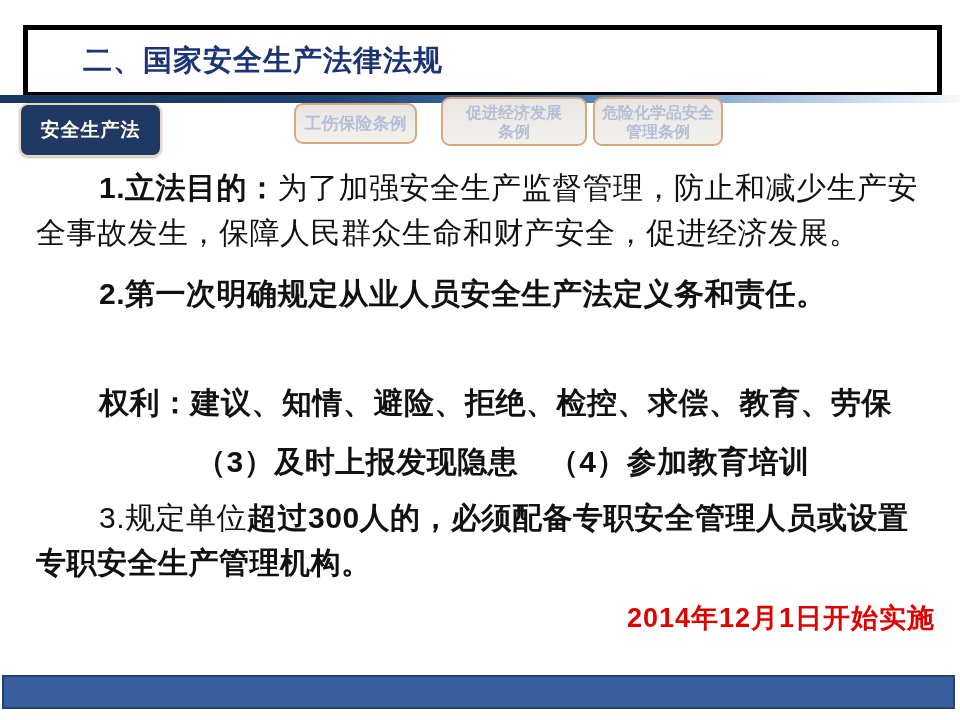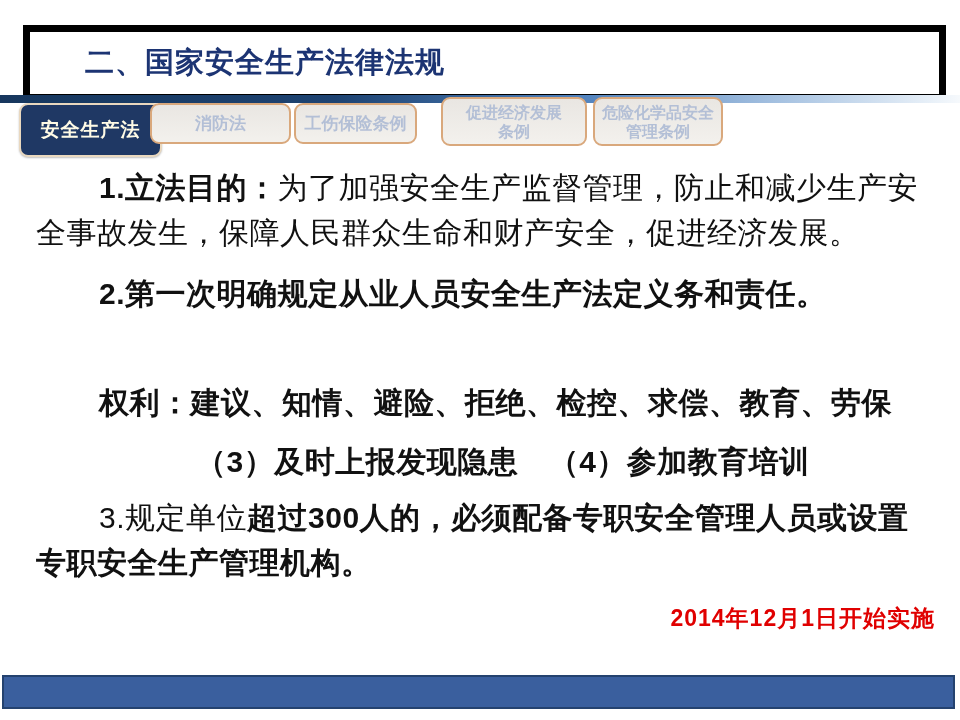--- a/index.html
+++ b/index.html
@@ -3,21 +3,21 @@
 <meta charset="utf-8">
 <style>
   html,body{margin:0;padding:0;background:#ffffff;}
   .slide{
     position:relative;width:960px;height:720px;background:#ffffff;overflow:hidden;
     font-family:"Liberation Sans","DejaVu Sans",sans-serif;
   }
   
   .title-box{
     position:absolute;left:23px;top:25px;width:909px;height:62px;
-    background:#ffffff;border:7px solid #000000;
+    background:#ffffff;border:5px solid #000000;
     display:flex;align-items:center;text-align:right;
   }
   .title-text{
     margin-left:55px;font-size:29px;font-weight:bold;color:#1c3473;
     letter-spacing:1px;white-space:nowrap;
   }
   
   .grad-strip{
     position:absolute;left:0;top:95px;width:960px;height:8px;
     background:linear-gradient(90deg,#17375e 0%,#1d4372 35%,#4f81bd 60%,#a9c4e2 82%,#e8f0f8 97%,#f6f9fc 100%);
@@ -50,21 +50,21 @@
   }
   .b{font-weight:bold;}
   .p1{top:165px;text-indent:63px;}
   .p2{top:271px;padding-left:63px;font-weight:bold;}
   .p3{top:332px;padding-left:63px;font-weight:bold;margin-top:48px;}
   .p4{top:385px;padding-left:63px;font-weight:bold;}
   .p5{top:439px;padding-left:160px;font-weight:bold;}
   .p6{top:495px;text-indent:63px;}
   .date-note{
     position:absolute;right:25px;top:598px;left:36px;
-    text-align:right;color:#e00000;font-size:23px;font-weight:bold;line-height:40px;
+    text-align:right;color:#e00000;font-size:27px;font-weight:bold;line-height:40px;
     letter-spacing:1px;
   }
   
   .footer-bar{
     position:absolute;left:2px;top:675px;width:953px;height:34px;
     background:#3a5f9e;border:2px solid #24426f;box-sizing:border-box;
   }
 </style>
 </head>
 <body>
@@ -72,23 +72,20 @@
 <div class="slide">
 
   <div class="title-box">
     <div class="title-text">二、国家安全生产法律法规</div>
   </div>
 
   <div class="grad-strip"></div>
 
   <div class="tab tab-active">
     <span>安全生产法</span>
-  </div>
-  <div class="tab tab-idle tab-2">
-    <span>消防法</span>
   </div>
   <div class="tab tab-idle tab-3">
     <span>工伤保险条例</span>
   </div>
   <div class="tab tab-idle tab-4">
     <span>促进经济发展</span>
     <span>条例</span>
   </div>
   <div class="tab tab-idle tab-5">
     <span>危险化学品安全</span>

